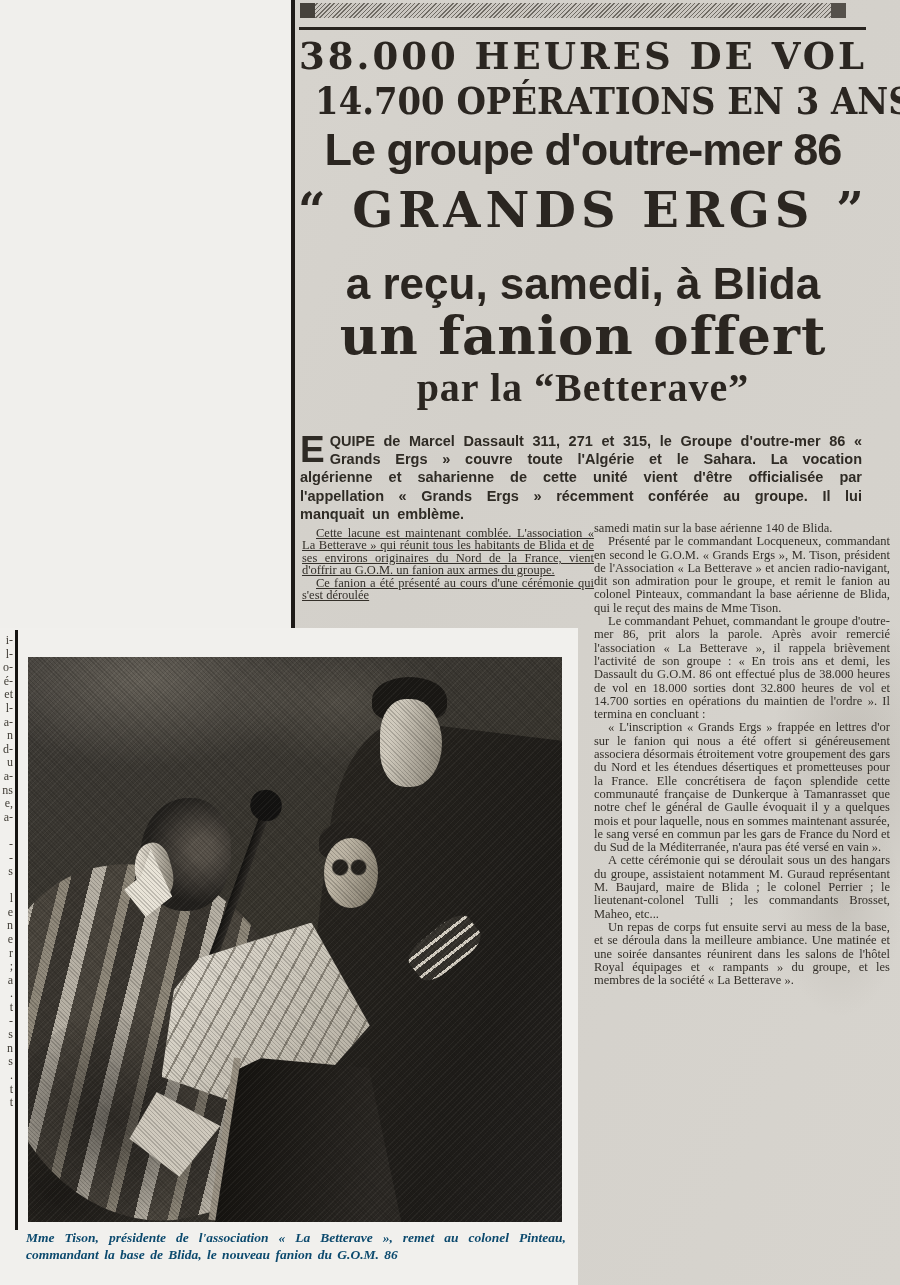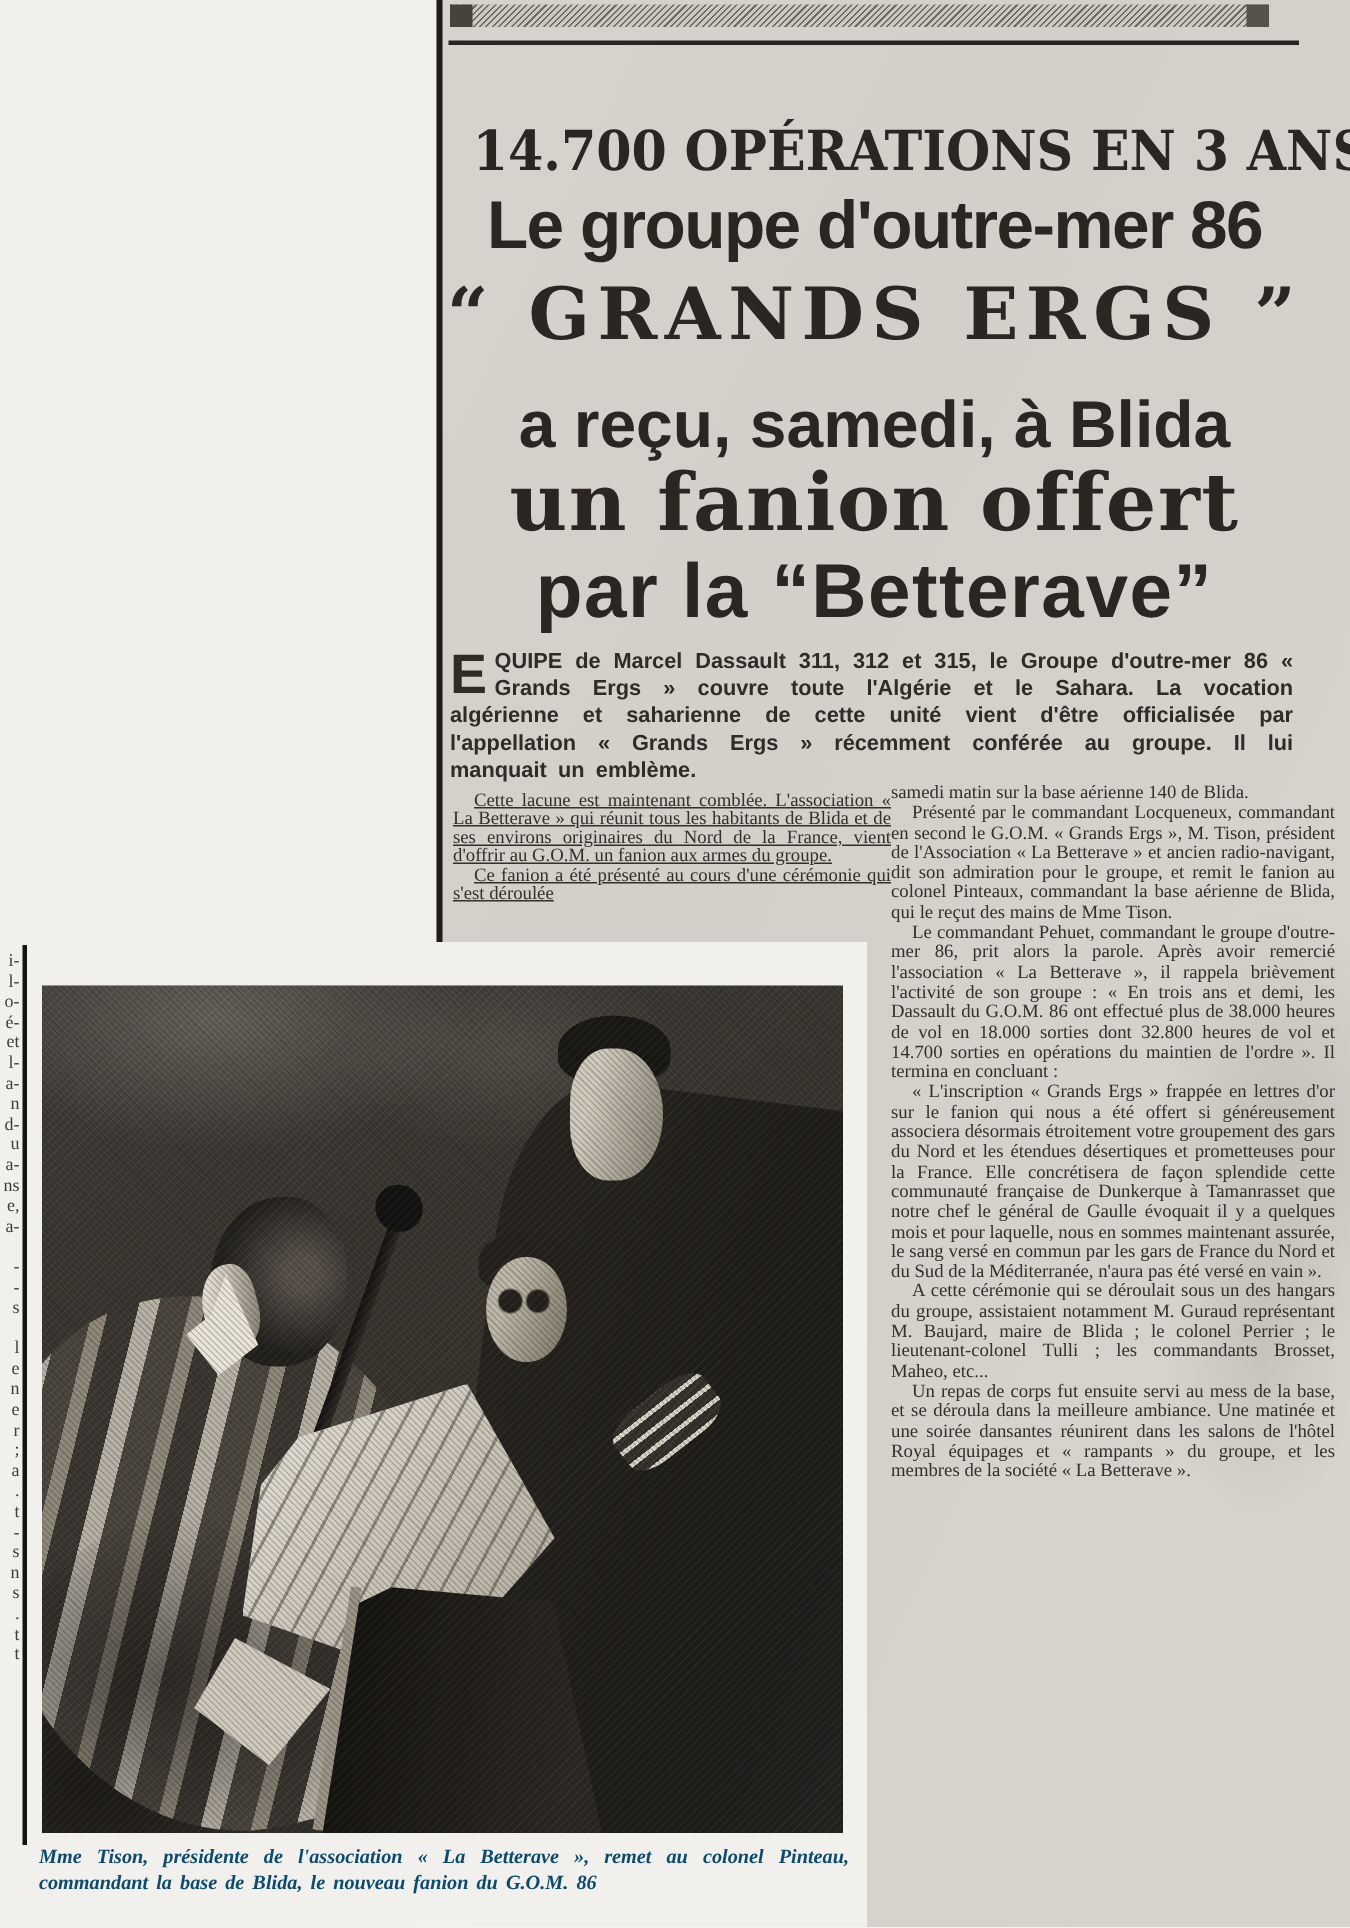--- a/index.html
+++ b/index.html
@@ -21,21 +21,21 @@
   .hatch-cap-r{position:absolute;left:831px;top:3px;width:15px;height:15px;background:#55514b;}
   .head-rule{position:absolute;left:299px;top:27px;width:567px;height:3px;background:#28241f;}
   
   .hl{position:absolute;left:298px;width:570px;text-align:center;color:#2b2621;white-space:nowrap;}
   .hl-kicker1{top:34px;font-family:"DejaVu Serif",serif;font-weight:bold;font-size:37px;letter-spacing:3px;}
   .hl-kicker2{top:80px;font-family:"DejaVu Serif",serif;font-weight:bold;font-size:36px;letter-spacing:0;transform:scale(.94,1.02);transform-origin:center;}
   .hl-main1{top:124px;font-family:"Liberation Sans",sans-serif;font-weight:bold;font-size:45px;letter-spacing:-1px;}
   .hl-main2{top:182px;font-family:"DejaVu Serif",serif;font-weight:bold;font-size:48px;letter-spacing:5px;}
   .hl-main3{top:248px;font-family:"Liberation Sans",sans-serif;font-weight:bold;font-size:44px;letter-spacing:0;margin-top:11px;}
   .hl-main4{top:304px;font-family:"DejaVu Serif",serif;font-weight:bold;font-size:53px;letter-spacing:1px;text-align:center;}
-  .hl-main5{top:364px;font-family:Liberation Sans, sans-serif;font-weight:bold;font-size:51px;letter-spacing:1px;}
+  .hl-main5{top:364px;font-family:Liberation Serif, serif;font-weight:bold;font-size:40px;letter-spacing:1px;}
   
   .intro{position:absolute;left:300px;top:432px;width:562px;
     font-family:"Liberation Sans",sans-serif;font-weight:bold;font-size:14.5px;line-height:18.2px;
     text-align:justify;word-spacing:3.5px;color:#2f2b25;}
   .dropcap{float:left;font-size:37px;line-height:31px;padding:2px 5px 0 0;font-family:"Liberation Sans",sans-serif;}
   
   .col{position:absolute;text-align:justify;font-size:12.5px;color:#332f29;}
   .col p{margin:0;text-indent:14px;}
   .col p.noindent{text-indent:0;}
   .col-left{left:302px;top:527px;width:292px;line-height:12.4px;text-decoration:underline;}
@@ -104,28 +104,29 @@
 <div class="page">
 
   <div class="blank-topleft"></div>
   <div class="clip-rule-v"></div>
 
   <div class="hatch-bar"></div>
   <div class="hatch-cap-l"></div>
   <div class="hatch-cap-r"></div>
   <div class="head-rule"></div>
 
+  <div class="hl hl-kicker1">38.000 HEURES DE VOL</div>
   <div class="hl hl-kicker2">14.700 OPÉRATIONS EN 3 ANS</div>
   <div class="hl hl-main1">Le groupe d'outre-mer 86</div>
   <div class="hl hl-main2">“ GRANDS ERGS ”</div>
   <div class="hl hl-main3">a reçu, samedi, à Blida</div>
   <div class="hl hl-main4">un fanion offert</div>
   <div class="hl hl-main5">par la “Betterave”</div>
 
-  <div class="intro"><span class="dropcap">E</span><span>QUIPE de Marcel Dassault 311, 312 et 315, le Groupe d'outre-mer 86 « Grands Ergs » couvre toute l'Algérie et le Sahara. La vocation algérienne et saharienne de cette unité vient d'être officialisée par l'appellation « Grands Ergs » récemment conférée au groupe. Il lui manquait un emblème.</span></div>
+  <div class="intro"><span class="dropcap">E</span><span>QUIPE de Marcel Dassault 311, 271 et 315, le Groupe d'outre-mer 86 « Grands Ergs » couvre toute l'Algérie et le Sahara. La vocation algérienne et saharienne de cette unité vient d'être officialisée par l'appellation « Grands Ergs » récemment conférée au groupe. Il lui manquait un emblème.</span></div>
 
   <div class="col col-left">
     <p>Cette lacune est maintenant comblée. L'association « La Betterave » qui réunit tous les habitants de Blida et de ses environs originaires du Nord de la France, vient d'offrir au G.O.M. un fanion aux armes du groupe.</p>
     <p>Ce fanion a été présenté au cours d'une cérémonie qui s'est déroulée</p>
   </div>
 
   <div class="col col-right">
     <p class="noindent">samedi matin sur la base aérienne 140 de Blida.</p>
     <p>Présenté par le commandant Locqueneux, commandant en second le G.O.M. « Grands Ergs », M. Tison, président de l'Association « La Betterave » et ancien radio-navigant, dit son admiration pour le groupe, et remit le fanion au colonel Pinteaux, commandant la base aérienne de Blida, qui le reçut des mains de Mme Tison.</p>
     <p>Le commandant Pehuet, commandant le groupe d'outre-mer 86, prit alors la parole. Après avoir remercié l'association « La Betterave », il rappela brièvement l'activité de son groupe : « En trois ans et demi, les Dassault du G.O.M. 86 ont effectué plus de 38.000 heures de vol en 18.000 sorties dont 32.800 heures de vol et 14.700 sorties en opérations du maintien de l'ordre ». Il termina en concluant :</p>

